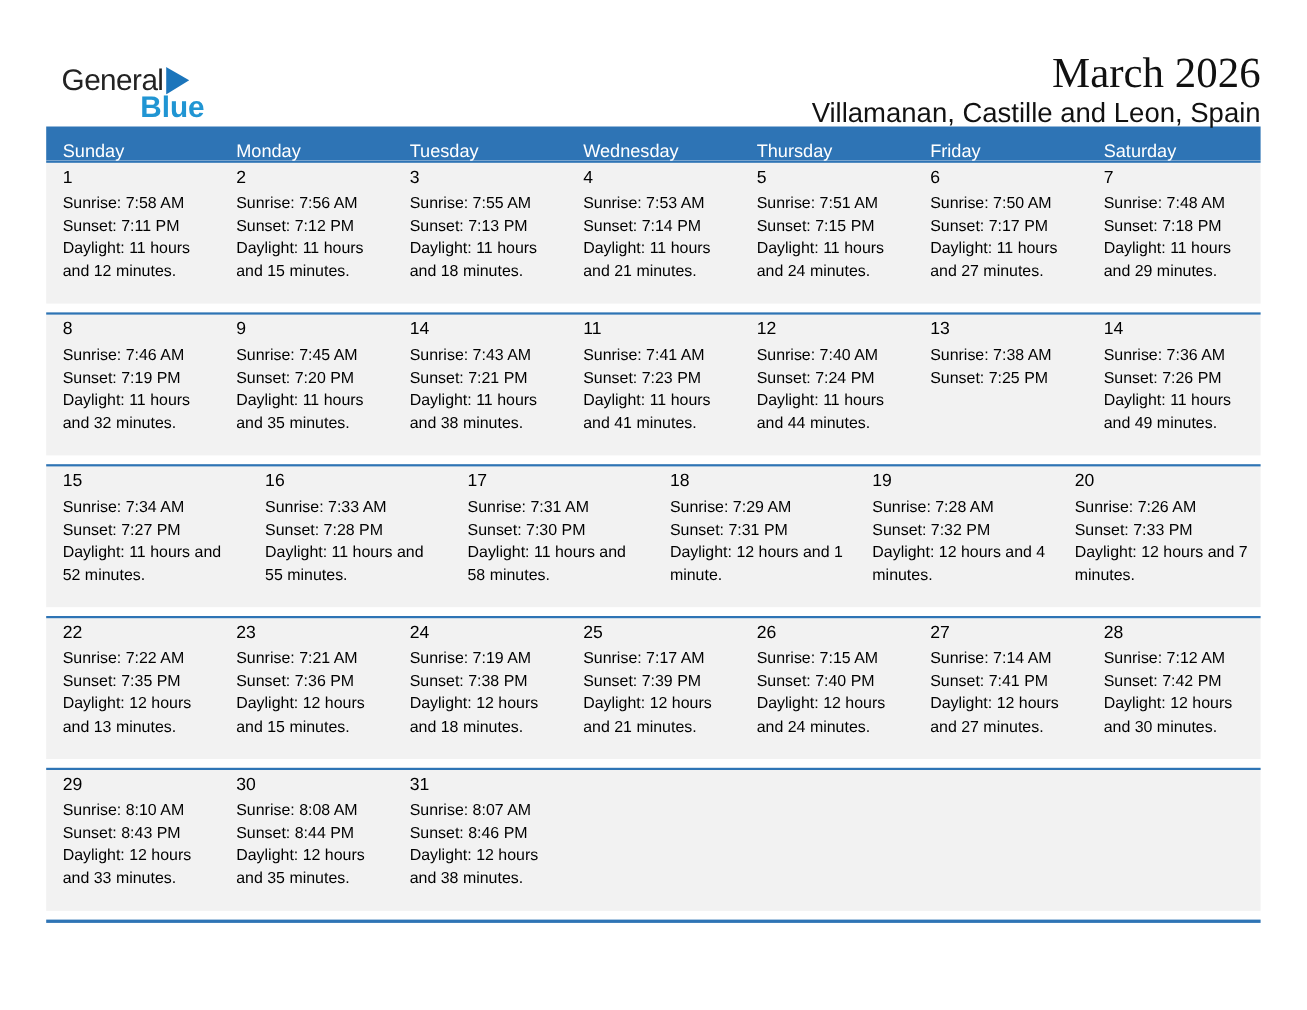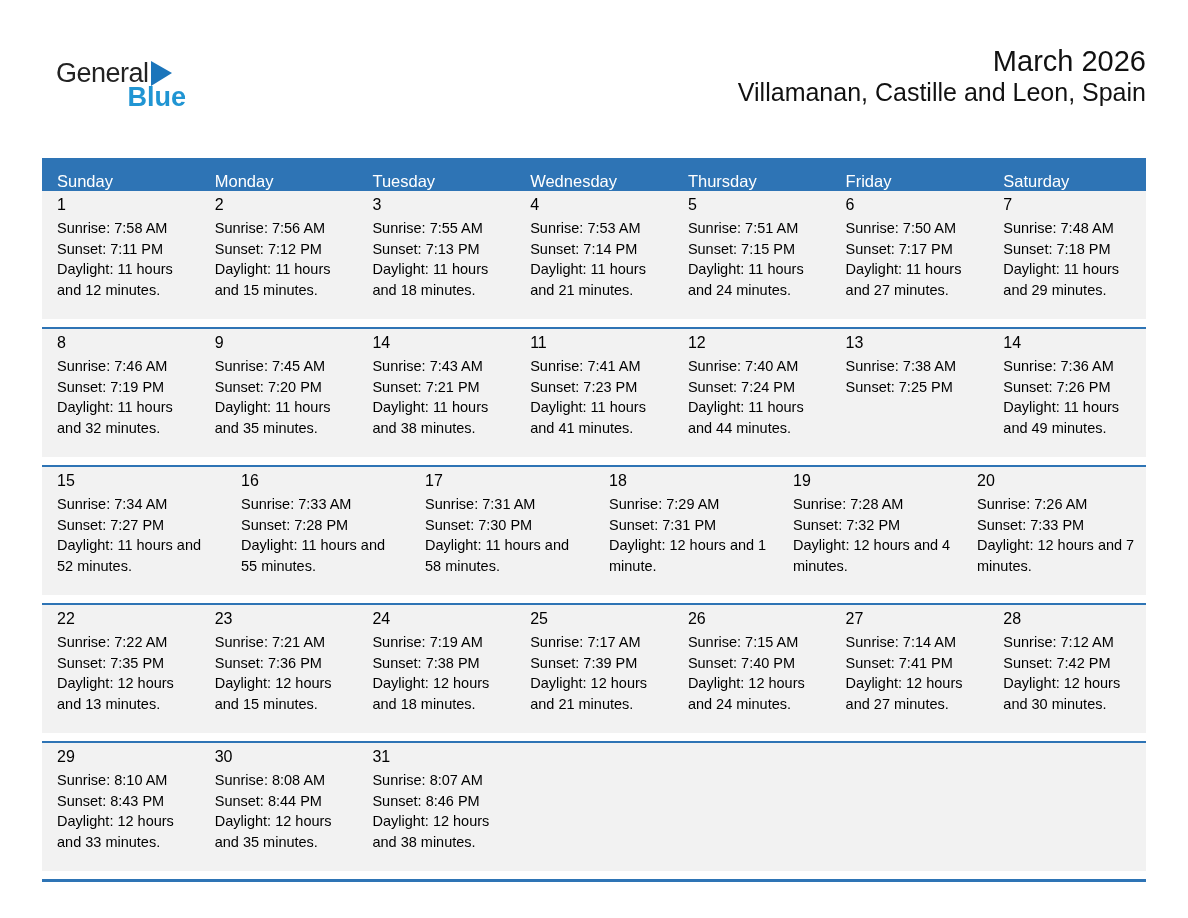--- a/index.html
+++ b/index.html
@@ -7,45 +7,46 @@
   body {
     width: 1188px;
     height: 918px;
     font-family: "Liberation Sans", sans-serif;
     color: #000;
     overflow: hidden;
   }
   .page { padding: 0 42px; }
 
   
-  .top-header { position: relative; height: 158px; }
+  .top-header { position: relative; height: 115px; }
   .logo { position: absolute; left: 14px; top: 60px; width: 132px; }
   .logo-top { display: flex; align-items: flex-start; }
   .logo-general {
     font-size: 27px;
     color: #232323;
     letter-spacing: -0.5px;
     line-height: 1;
   }
   .logo-triangle { margin-left: 2px; margin-top: 1px; }
   .logo-blue {
     font-size: 27px;
     font-weight: 700;
     color: #2095D3;
     text-align: right;
     line-height: 1;
     margin-top: -3px;
     padding-right: 2px;
   }
   .title-block { text-align: right; padding-top: 46px; }
   .month-title {
-    font-size: 29px;
+    font-size: 39px;
     font-weight: 400;
     color: #111;
     line-height: 1.1;
+    font-family: Liberation Serif, serif;
   }
   .location-subtitle {
     font-size: 25px;
     font-weight: 400;
     color: #111;
     margin-top: 0;
   }
 
   
   .weekday-header {

